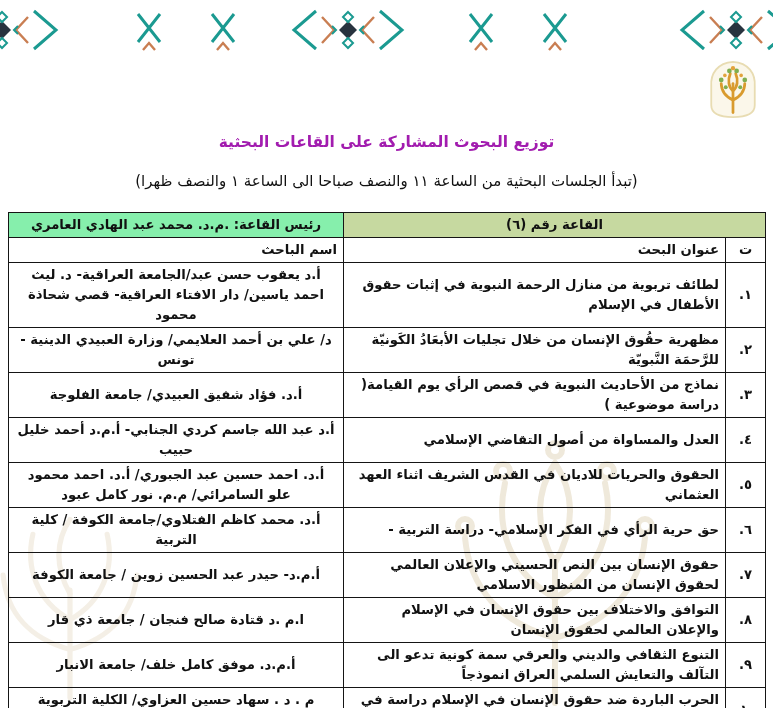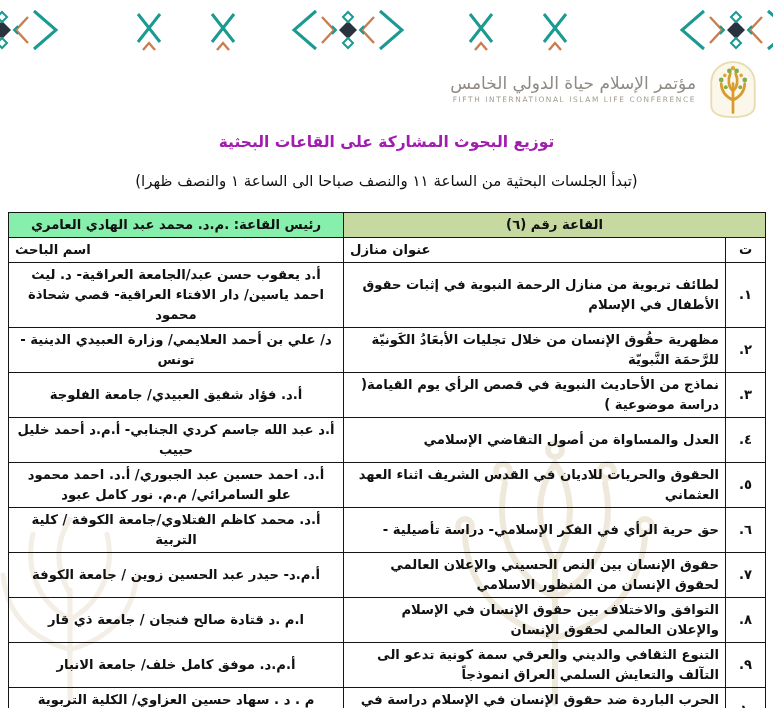--- a/index.html
+++ b/index.html
@@ -31,21 +31,21 @@
     border:1.8px solid #151515;
     font-weight:bold;color:#111;
     padding:2px 6px;vertical-align:middle;
     font-size:13.2px;line-height:20px;
     overflow:hidden;
   }
   th.green{font-size:14px;padding:4px 6px;}
   td.no-cell{text-align:center;padding:2px 2px;}
   td.title-cell{text-align:right;}
   td.researcher-cell{text-align:center;}
-  th.colhdr{text-align:left;font-size:13.5px;padding:2px 8px;}
+  th.colhdr{text-align:right;font-size:13.5px;padding:2px 8px;}
   th.colhdr.no{text-align:center;padding:2px 2px;}
 </style>
 </head>
 <body>
 
 <svg class="watermark" style="top:408px;left:380px;" width="350" height="300" viewBox="0 0 350 300">
   <g fill="none" stroke="#eee7d8" stroke-width="6" stroke-linecap="round" opacity="0.9">
     <path d="M175 295 L175 150"></path>
     <path d="M175 230 C120 215 90 180 85 130"></path>
     <path d="M175 230 C230 215 260 180 265 130"></path>
@@ -95,24 +95,20 @@
     <use href="#xm" x="138" y="2"></use>
     <use href="#xm" x="212" y="2"></use>
     <use href="#orn" x="288" y="2"></use>
     <use href="#xm" x="470" y="2"></use>
     <use href="#xm" x="544" y="2"></use>
     <use href="#orn" x="676" y="2"></use>
   </g>
 </svg>
 
 <div class="logo-row">
-  <div class="logo-text">
-    <div class="logo-ar">مؤتمر الإسلام حياة الدولي الخامس</div>
-    <div class="logo-en">FIFTH INTERNATIONAL ISLAM LIFE CONFERENCE</div>
-  </div>
   <svg width="56" height="58" viewBox="0 0 60 64">
     <path d="M30 2 C13 3 5 15 6 29 L6 50 C6 59 15 63 30 63 C45 63 54 59 54 50 L54 29 C55 15 47 3 30 2 Z" fill="#fbf7ea" stroke="#e8dcb2" stroke-width="2"></path>
     <g fill="none" stroke="#d99b2e" stroke-width="3" stroke-linecap="round">
       <path d="M30 58 L30 26"></path>
       <path d="M30 44 C22 41 17 34 17 26"></path>
       <path d="M30 44 C38 41 43 34 43 26"></path>
       <path d="M30 34 C25 30 24 22 27 15"></path>
       <path d="M30 34 C35 30 36 22 33 15"></path>
     </g>
     <g fill="#7fae4f">
@@ -140,21 +136,21 @@
       <col style="width:382px">
       <col style="width:335px">
     </colgroup>
   <thead>
     <tr>
       <th class="green" colspan="2" style="background: rgb(198, 217, 160); margin-top: 17px;">القاعة رقم (٦)</th>
       <th class="green" style="background: #86efac;">رئيس القاعة: .م.د. محمد عبد الهادي العامري</th>
     </tr>
     <tr>
       <th class="colhdr no">ت</th>
-      <th class="colhdr">عنوان منازل</th>
+      <th class="colhdr">عنوان البحث</th>
       <th class="colhdr">اسم الباحث</th>
     </tr>
   </thead>
   <tbody>
   <tr>
     <td class="no-cell">١.</td>
     <td class="title-cell">لطائف تربوية من منازل الرحمة النبوية في إثبات حقوق الأطفال في الإسلام</td>
     <td class="researcher-cell">أ.د يعقوب حسن عبد/الجامعة العراقية- د. ليث احمد ياسين/ دار الافتاء العراقية- قصي شحاذة محمود</td>
   </tr>
 
@@ -177,21 +173,21 @@
   </tr>
 
   <tr>
     <td class="no-cell">٥.</td>
     <td class="title-cell">الحقوق والحريات للاديان في القدس الشريف اثناء العهد العثماني</td>
     <td class="researcher-cell">أ.د. احمد حسين عبد الجبوري/ أ.د. احمد محمود علو السامرائي/ م.م. نور كامل عبود</td>
   </tr>
 
   <tr>
     <td class="no-cell">٦.</td>
-    <td class="title-cell">حق حرية الرأي في الفكر الإسلامي- دراسة تأصيلية -</td>
+    <td class="title-cell">حق حرية الرأي في الفكر الإسلامي- دراسة التربية -</td>
     <td class="researcher-cell">أ.د. محمد كاظم الفتلاوي/جامعة الكوفة / كلية التربية</td>
   </tr>
 
   <tr>
     <td class="no-cell">٧.</td>
     <td class="title-cell">حقوق الإنسان بين النص الحسيني والإعلان العالمي لحقوق الإنسان من المنظور الاسلامي</td>
     <td class="researcher-cell">أ.م.د- حيدر عبد الحسين زوين / جامعة الكوفة</td>
   </tr>
 
   <tr>

